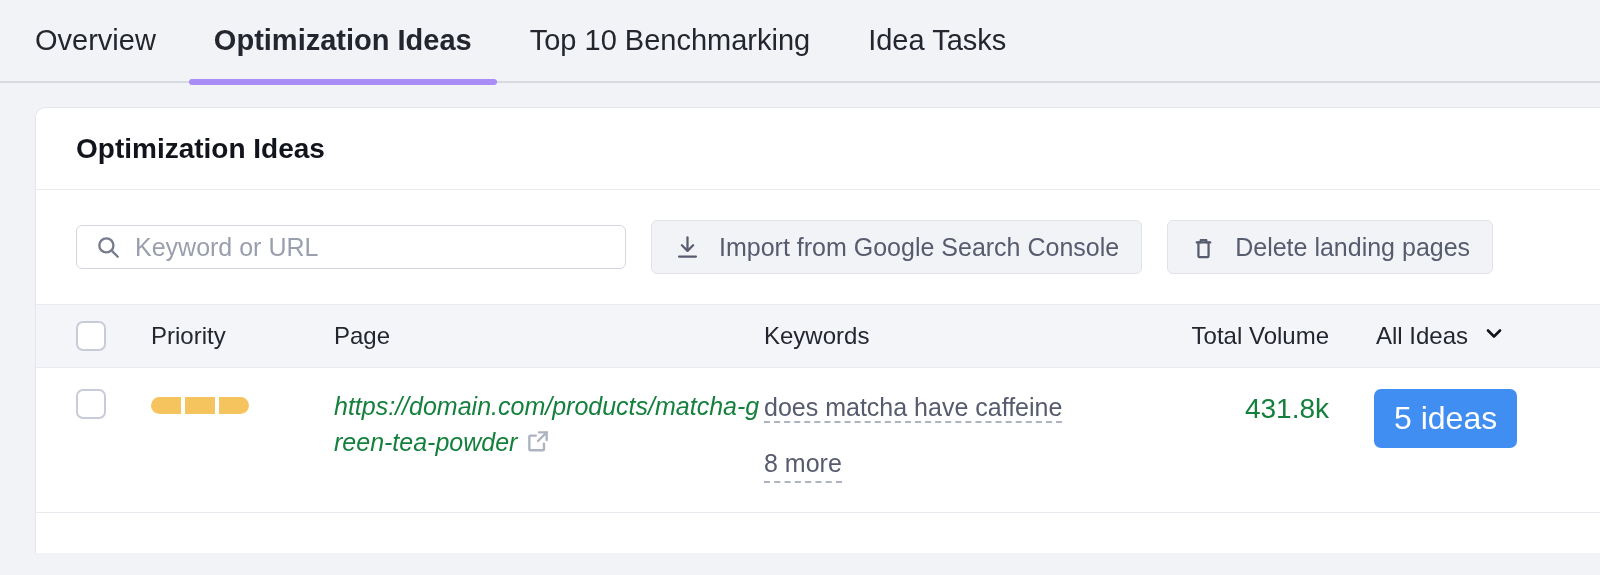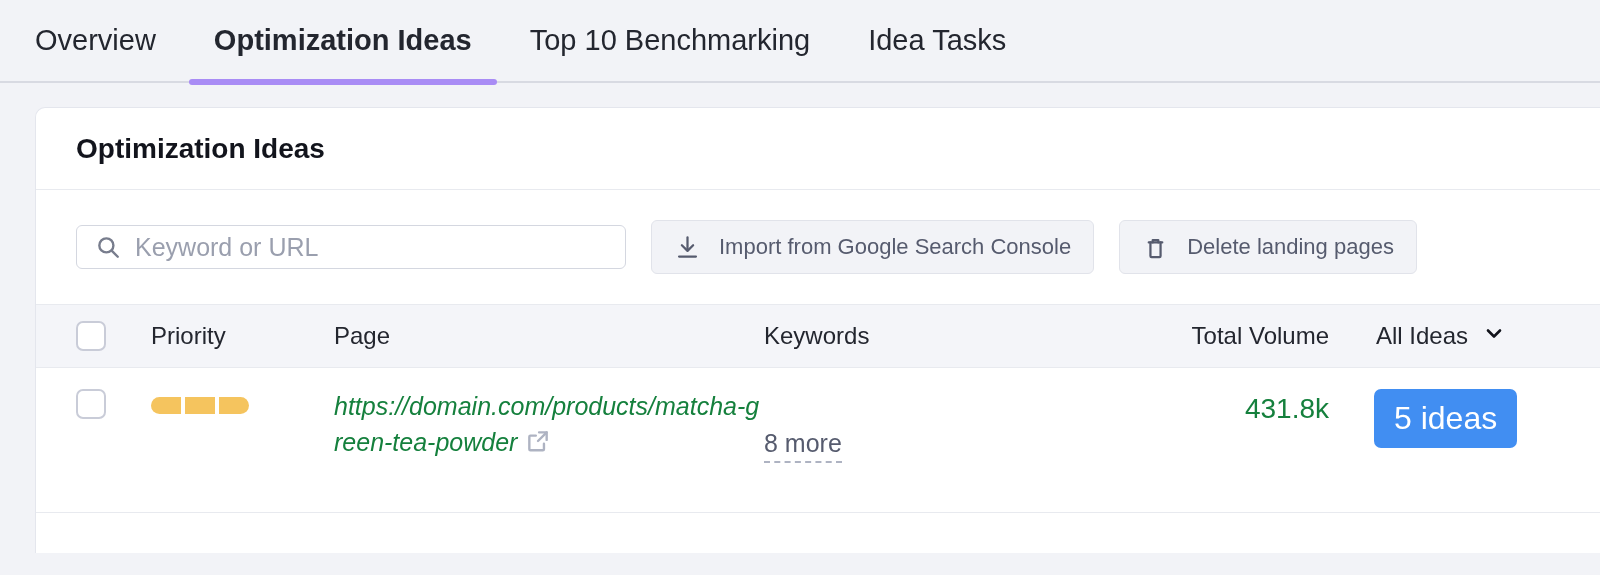--- a/index.html
+++ b/index.html
@@ -108,21 +108,21 @@
   .btn {
     height: 54px;
     background: #f2f3f7;
     border: 1px solid #e1e3ea;
     border-radius: 6px;
     display: flex;
     align-items: center;
     gap: 18px;
     padding: 0 22px;
     box-sizing: border-box;
-    font-size: 22px;
+    font-size: 25px;
     color: #565b6e;
     cursor: pointer;
     white-space: nowrap;
   }
   .icon { display: inline-flex; align-items: center; justify-content: center; flex: none; }
 
   
   .table { width: 100%; }
   .thead {
     display: flex;
@@ -187,21 +187,21 @@
   .kw-item {
     color: #565b6e;
     border-bottom: 2px dashed #aeb3c2;
     display: inline;
     cursor: pointer;
   }
   .kw-more {
     color: #565b6e;
     border-bottom: 2px dashed #aeb3c2;
     display: inline-block;
-    margin-top: 0;
+    margin-top: 20px;
     cursor: pointer;
   }
 
   .volume { font-size: 28px; color: #15803d; padding-top: 4px; }
 
   .badge {
     display: inline-block;
     background: #418ef2;
     color: #ffffff;
     font-size: 32px;
@@ -319,20 +319,21 @@
               <polyline points="13,4 20,4 20,11"></polyline>
               <line x1="20" y1="4" x2="12" y2="12"></line>
               <path d="M17.5 14.5 V19.5 a1 1 0 0 1 -1 1 H5 a1 1 0 0 1 -1 -1 V8 a1 1 0 0 1 1 -1 H10"></path>
             </svg>
           </span>
         </div>
       </div>
 
       <div class="c-kw">
         <div class="kw-list">
+          <span class="kw-item">does matcha have caffeine</span>
           <br>
           <span class="kw-more">8 more</span>
         </div>
       </div>
 
       <div class="c-vol">
         <div class="volume">431.8k</div>
       </div>
 
       <div class="c-ideas">

